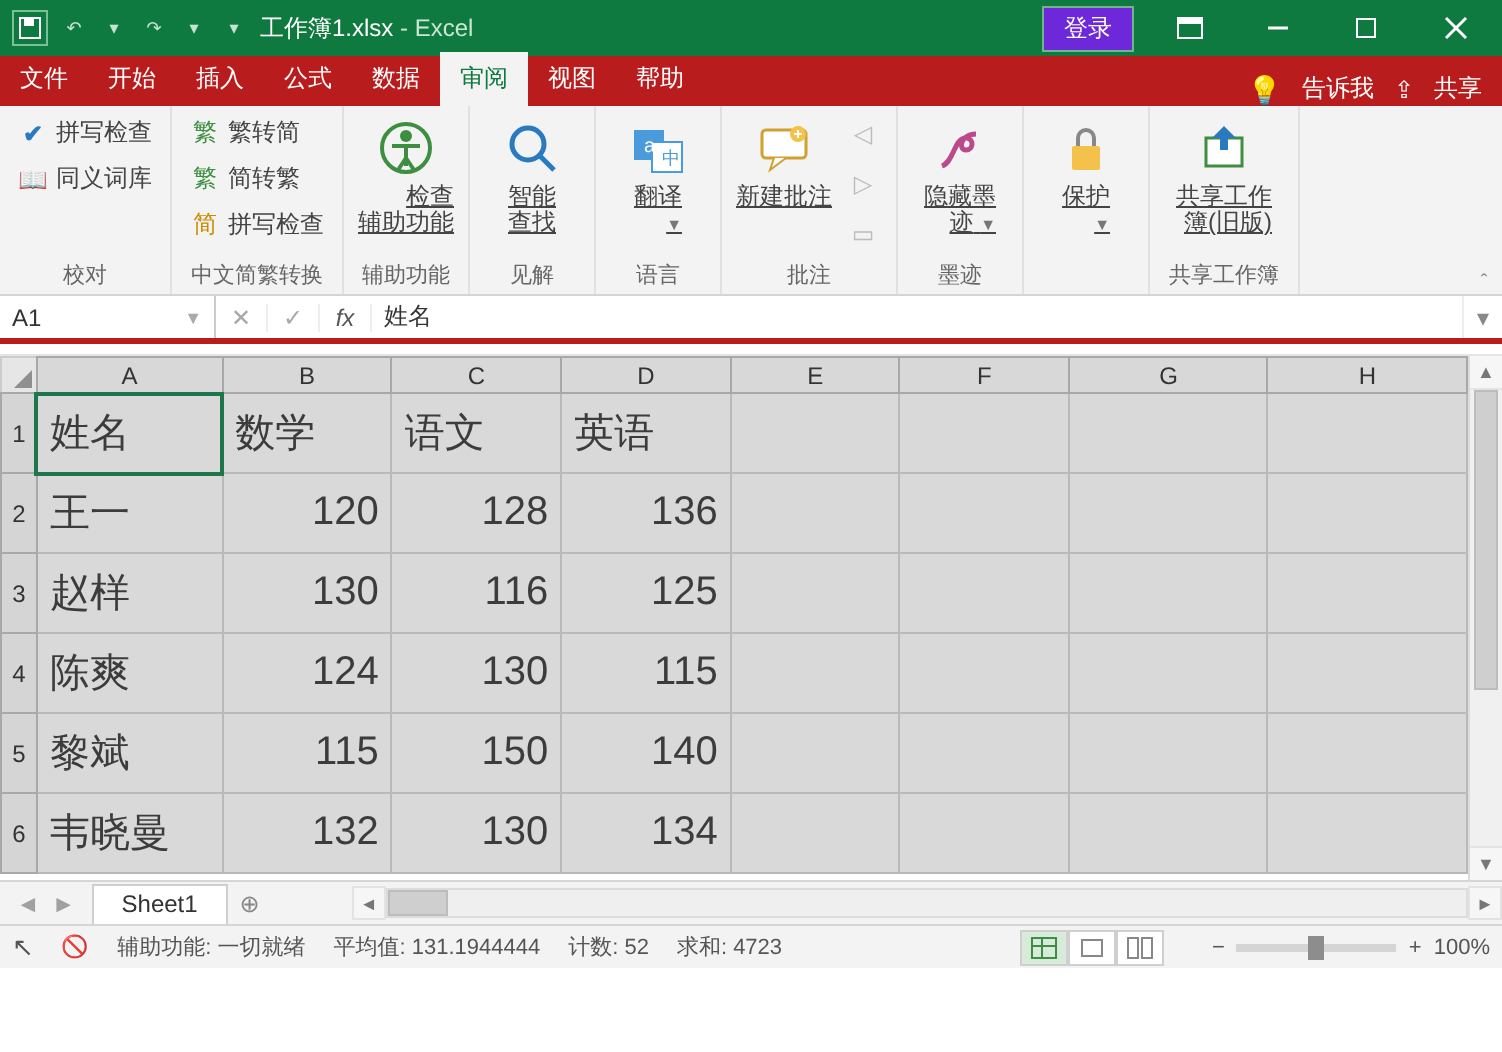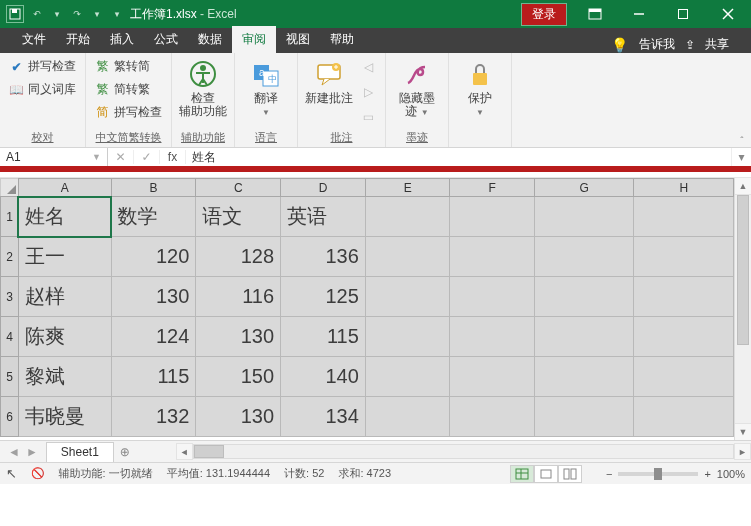--- a/index.html
+++ b/index.html
@@ -7,54 +7,54 @@
 
   
   .titlebar { height: 28px; background: #0f7a3f; display: flex; align-items: center; color: #fff; }
   .titlebar .qat { display: flex; align-items: center; gap: 6px; padding: 0 6px; }
   .titlebar .qat .box { width: 18px; height: 18px; border: 1px solid #7abf97; display:flex;align-items:center;justify-content:center; }
   .titlebar .qat .arrow-btn { width:14px;height:18px;display:flex;align-items:center;justify-content:center;font-size:9px;color:#c5e2d2; }
   .titlebar .center { flex: 1; text-align: left; font-size: 12px; }
   .titlebar .center .fname { color: #fff; }
   .titlebar .center .app { color: #c9e5d4; }
   .titlebar .right { display: flex; align-items: center; }
-  .titlebar .login { background: #b91c1c; padding: 2px 10px; border: 1px solid #6fb58e; margin-right: 6px; }
+  .titlebar .login { background: #6d28d9; padding: 2px 10px; border: 1px solid #6fb58e; margin-right: 6px; }
   .titlebar .winbtn { width: 44px; height: 28px; display: flex; align-items: center; justify-content: center; color: #fff; font-size: 12px; }
   .titlebar .winbtn.wide{width:46px;}
   .titlebar .winbtn svg{display:block;}
 
   
-  .tabs { height: 25px; background: #404040; display: flex; align-items: flex-end; padding: 0 12px; color: #fff; }
+  .tabs { height: 25px; background: #b91c1c; display: flex; align-items: flex-end; padding: 0 0; color: #fff; }
   .tab { padding: 5px 10px 5px; font-size: 12px; cursor: default; }
   .tab.active { background: #f3f3f3; color: #0f7a3f; }
   .tabs .spacer { flex: 1; }
   .tabs .right-tools { display: flex; align-items: center; gap: 10px; padding: 0 10px; font-size: 12px; }
   .tabs .right-tools .bulb{color:#ffeb7a;font-size:14px;}
 
   
   .ribbon { height: 95px; background: #f3f3f3; border-bottom: 1px solid #d5d5d5; display: flex; }
   .group { border-right: 1px solid #e0e0e0; padding: 3px 6px 2px; display: flex; flex-direction: column; }
   .group .body { flex: 1; display: flex; gap: 4px; }
-  .group .label { text-align: center; font-size: 11px; color: #666; padding-top: 2px; text-decoration: underline; }
+  .group .label { text-align: center; font-size: 11px; color: #666; padding-top: 2px; }
   .btn-sm { display: flex; align-items: center; gap: 4px; padding: 2px 3px; font-size: 12px; color:#444; white-space: nowrap; }
   .btn-sm .ic{width:15px;height:15px;display:inline-flex;align-items:center;justify-content:center;font-size:12px;}
   .stackv{display:flex;flex-direction:column;gap:2px;}
   .btn-lg{display:flex;flex-direction:column;align-items:center;justify-content:flex-start;width:50px;padding-top:2px;gap:2px;}
   .btn-lg .ic-lg{width:32px;height:32px;display:flex;align-items:center;justify-content:center;}
-  .btn-lg .lbl{font-size:12px;text-align:center;line-height:13px;color:#444;}
+  .btn-lg .lbl{font-size:12px;text-align:right;line-height:13px;color:#444;text-decoration:underline;}
   .dd-caret{font-size:8px;color:#777;}
   .collapse-caret{align-self:flex-end;width:18px;text-align:center;color:#888;font-size:10px;margin-left:auto;}
 
   
-  .formula { height: 24px; border-bottom: 6px solid #b91c1c; display: flex; align-items: stretch; background:#fff;}
+  .formula { height: 24px; border-bottom: 3px solid #b91c1c; display: flex; align-items: stretch; background:#fff;}
   .namebox { width: 108px; border-right: 1px solid #ccc; display:flex;align-items:center;padding:0 6px; font-size:12px;}
   .namebox .split{margin-left:auto;display:flex;align-items:center;gap:4px;color:#aaa;}
   .fx-btns{display:flex;align-items:center;}
   .fx-btn{width:26px;display:flex;align-items:center;justify-content:center;color:#a9a9a9;border-right:1px solid #eee;}
-  .fx-btn.fx{color:#555;}
+  .fx-btn.fx{color:#555;font-style:italic;}
   .formula-input{flex:1;padding:0 6px;display:flex;align-items:center;font-size:12px;}
   .formula .expand{width:20px;display:flex;align-items:center;justify-content:center;color:#888;border-left:1px solid #eee;}
 
   .spacer-row{height:6px;background:#fff;border-bottom:1px solid #e5e5e5;}
 
   
   .grid-wrap{position:relative;height:262px;display:flex;}
   .grid-main{flex:1;position:relative;overflow:hidden;}
   table.sheet{border-collapse:collapse;table-layout:fixed;}
   .colhdr th{background:#d8d8d8;border:1px solid #a8a8a8;font-weight:normal;font-size:12px;color:#333;height:18px;}
@@ -202,20 +202,34 @@
               <circle cx="15" cy="9" r="3" fill="#3e8e41"></circle>
               <path d="M8 14h14M15 14v10M11 26l4-6 4 6" stroke="#3e8e41" stroke-width="2" fill="none"></path>
             </svg>
           </div>
         <div class="lbl"><span>检查</span><br><span>辅助功能</span></div>
       </div>
     </div>
     <div class="label">辅助功能</div>
   </div>
 
+  <div class="group">
+    <div class="body">
+      <div class="btn-lg">
+        <div class="ic-lg">
+            <svg width="30" height="30">
+              <circle cx="13" cy="13" r="8" fill="none" stroke="#2a7ac0" stroke-width="2.5"></circle>
+              <line x1="19" y1="19" x2="26" y2="26" stroke="#2a7ac0" stroke-width="2.5"></line>
+            </svg>
+          </div>
+        <div class="lbl"><span>智能</span><br><span>查找</span></div>
+      </div>
+    </div>
+    <div class="label">见解</div>
+  </div>
 
   <div class="group">
     <div class="body">
       <div class="btn-lg">
         <div class="ic-lg">
             <svg width="30" height="30">
               <rect x="3" y="6" width="15" height="15" fill="#4a9bdc"></rect>
               <rect x="12" y="12" width="15" height="15" fill="#fff" stroke="#4a9bdc"></rect>
               <text x="8" y="17" font-size="10" fill="#fff">a</text>
               <text x="17" y="23" font-size="9" fill="#4a9bdc">中</text>
@@ -278,20 +292,34 @@
               <rect x="8" y="14" width="14" height="12" rx="1" fill="#f4c24a"></rect>
               <path d="M11 14v-4a4 4 0 0 1 8 0v4" fill="none" stroke="#888" stroke-width="2"></path>
             </svg>
           </div>
         <div class="lbl"><span>保护</span><br><span class="dd-caret">▼</span></div>
       </div>
     </div>
     <div class="label"></div>
   </div>
 
+  <div class="group" style="flex:0 0 auto;">
+    <div class="body">
+      <div class="btn-lg" style="width:62px;">
+        <div class="ic-lg">
+            <svg width="30" height="30">
+              <rect x="6" y="10" width="18" height="14" fill="#fff" stroke="#3e8e41" stroke-width="1.5"></rect>
+              <path d="M15 4l-6 6h4v6h4v-6h4z" fill="#2a7ac0"></path>
+            </svg>
+          </div>
+        <div class="lbl"><span>共享工作</span><br><span>簿(旧版)</span></div>
+      </div>
+    </div>
+    <div class="label">共享工作簿</div>
+  </div>
 
   <div class="collapse-caret">ˆ</div>
 </div>
 
 <div class="formula">
   <div class="namebox">
     <span>A1</span>
     <span class="split">
         <span style="font-size:9px;">▼</span>
       </span>

